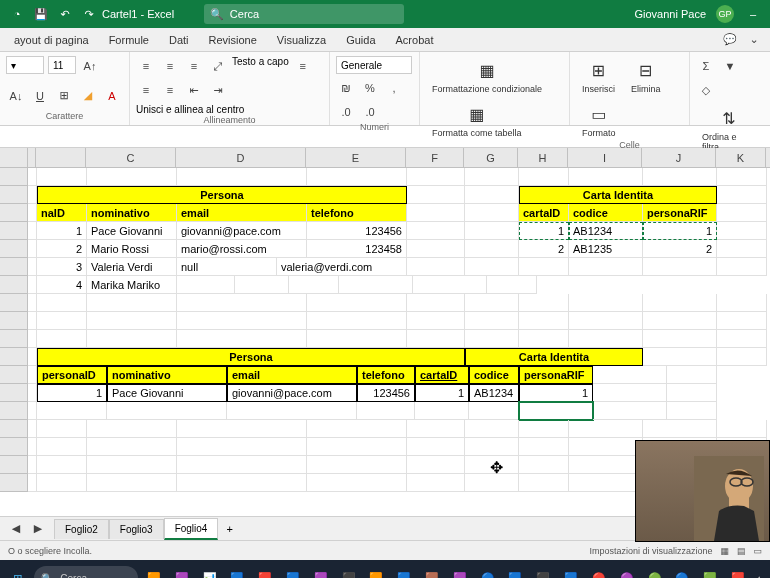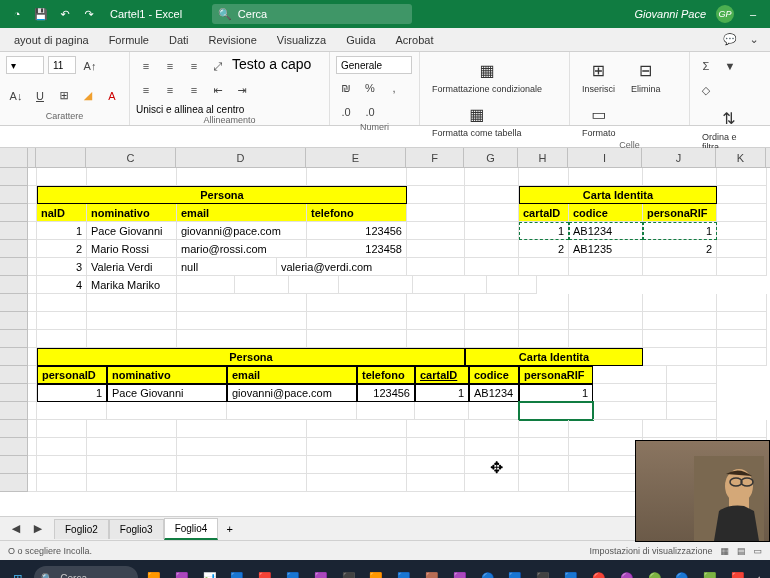--- a/index.html
+++ b/index.html
@@ -2,23 +2,23 @@
 <html><head>
 <meta charset="utf-8">
 <style>
 * { margin: 0; padding: 0; box-sizing: border-box; font-family: "Segoe UI", Arial, sans-serif; }
 body { background: #f3f3f3; width: 770px; height: 578px; overflow: hidden; position: relative; font-size: 11px; }
 
 
 .titlebar { background: #107c41; height: 28px; display: flex; align-items: center; padding: 0 8px; color: white; }
 .titlebar .left-icons { display: flex; gap: 6px; align-items: center; }
 .titlebar .icon-btn { width: 18px; height: 18px; display: flex; align-items: center; justify-content: center; color: white; cursor: pointer; }
-.titlebar .doc-title { margin-left: 12px; font-size: 11px; }
+.titlebar .doc-title { margin-left: 4px; font-size: 11px; }
 .titlebar .search-box { background: rgba(255,255,255,0.2); border-radius: 3px; height: 20px; width: 200px; margin-left: 30px; display: flex; align-items: center; padding: 0 6px; color: white; gap: 6px; }
-.titlebar .right { margin-left: auto; display: flex; align-items: center; gap: 10px; font-style: italic; }
+.titlebar .right { margin-left: auto; display: flex; align-items: center; gap: 10px; }
 .titlebar .avatar { width: 18px; height: 18px; border-radius: 50%; background: #4caf50; display: flex; align-items: center; justify-content: center; font-size: 9px; color: white; }
 
 
 .ribbon-tabs { background: #f0f0f0; height: 24px; display: flex; align-items: center; padding: 0 6px; gap: 4px; border-bottom: 1px solid #d0d0d0; }
 .ribbon-tabs .tab { padding: 4px 8px; font-size: 11px; color: #333; cursor: pointer; }
 .ribbon-tabs .right-icons { margin-left: auto; display: flex; gap: 4px; }
 
 
 .ribbon { background: #fafafa; height: 74px; display: flex; border-bottom: 1px solid #d0d0d0; }
 .ribbon-group { border-right: 1px solid #e0e0e0; padding: 4px 6px; display: flex; flex-direction: column; }
@@ -140,21 +140,21 @@
       <div class="ribbon-btn" style="color:#c00">A</div>
     </div>
     <div class="label">Carattere</div>
   </div>
   <div class="ribbon-group" style="width:200px">
     <div class="controls">
       <div class="ribbon-btn">≡</div>
       <div class="ribbon-btn">≡</div>
       <div class="ribbon-btn">≡</div>
       <div class="ribbon-btn">⤢</div>
-      <span style="font-size:14px">Testo a capo</span>
+      <span style="font-size:10px">Testo a capo</span>
       <div class="ribbon-btn">≡</div>
       <div class="ribbon-btn">≡</div>
       <div class="ribbon-btn">≡</div>
       <div class="ribbon-btn">⇤</div>
       <div class="ribbon-btn">⇥</div>
       <span style="font-size:10px">Unisci e allinea al centro</span>
     </div>
     <div class="label">Allineamento</div>
   </div>
   <div class="ribbon-group" style="width:90px">

